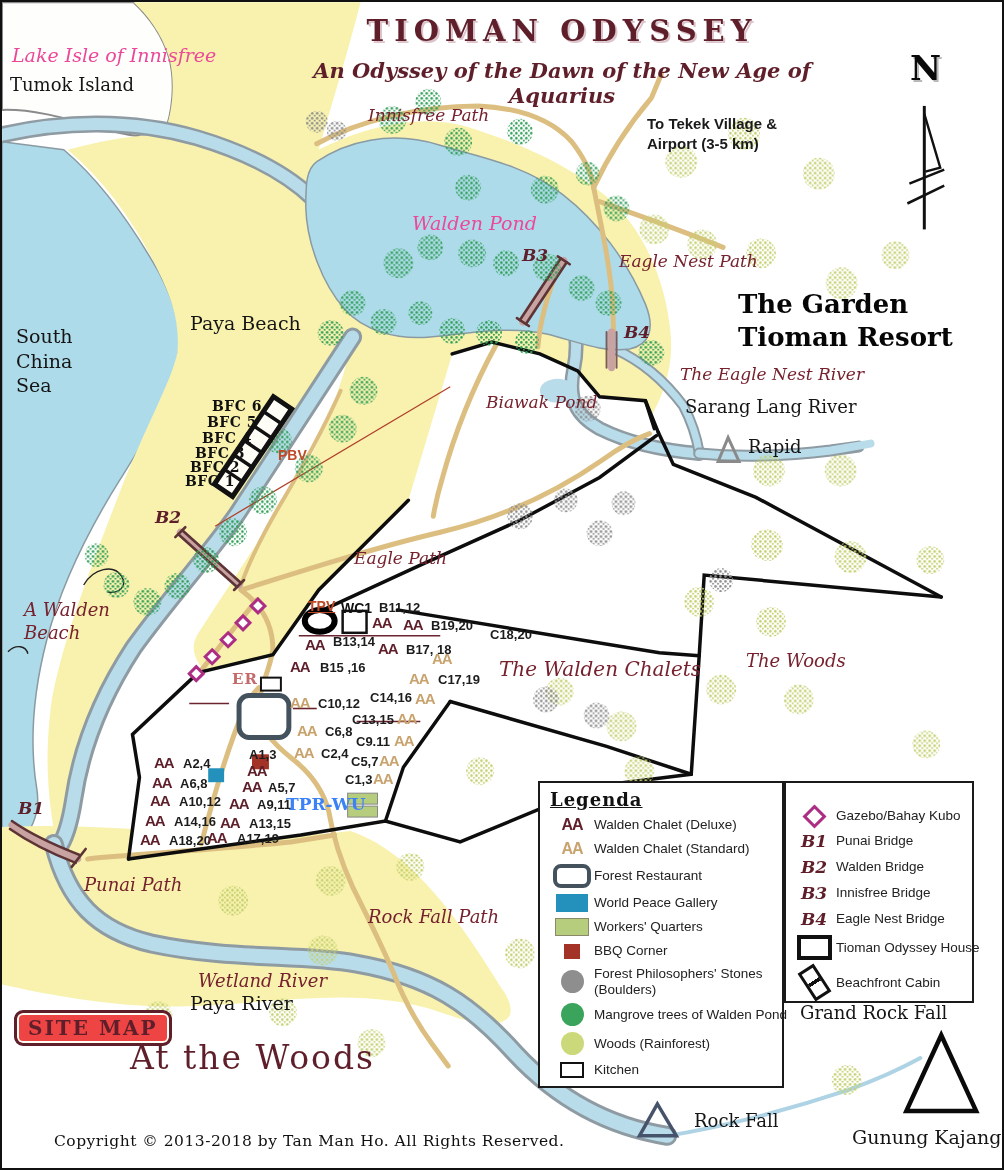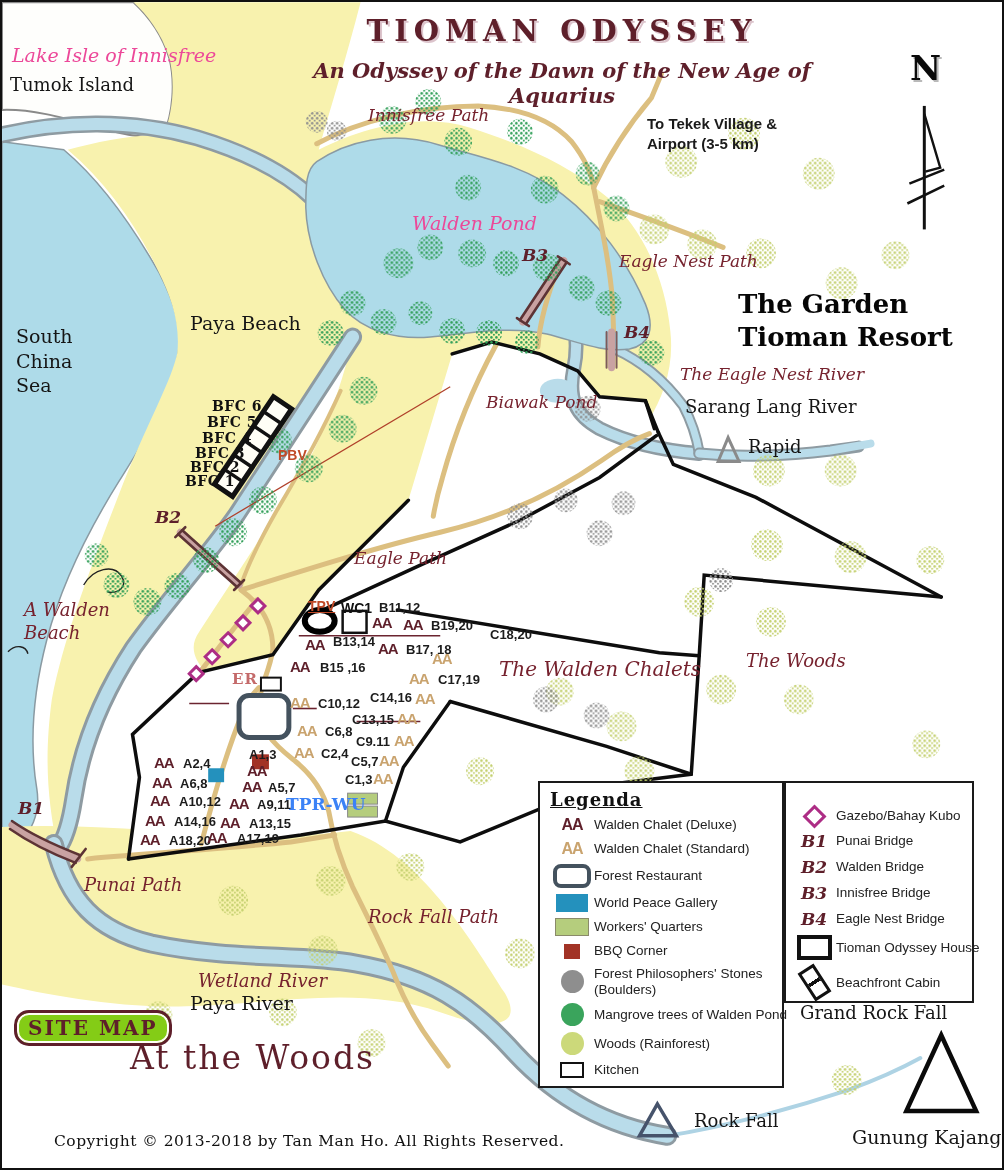--- a/index.html
+++ b/index.html
@@ -30,22 +30,22 @@
   .aa.deluxe{color:#5e1f2a}
   .aa.standard{color:#c9a36e}
   .aalabel{position:absolute;font:bold 13px "Liberation Sans",sans-serif;color:#1c1c1c;white-space:nowrap}
 
   .titleblock{position:absolute;left:0;top:0;width:100%}
   .t1{position:absolute;left:340px;top:12px;width:440px;text-align:center;
       font:bold 29px "DejaVu Serif",serif;color:#5e1f2a;letter-spacing:6px;text-shadow:2px 2px 0 #dcc4cc}
   .t2{position:absolute;left:290px;top:56px;width:540px;text-align:center;
       font:bold italic 21px "DejaVu Serif",serif;color:#5e1f2a}
 
-  .badge{position:absolute;left:12px;top:1008px;padding:3px 11px;border:3px solid #5e1f2a;border-radius:15px;
-         font:bold 20px "DejaVu Serif",serif;color:#5e1f2a;letter-spacing:2px;background:#84cc16;
+  .badge{position:absolute;left:12px;top:1008px;padding:3px 11px;border:3px solid #5e1f2a;border-radius:9px;
+         font:bold 20px "DejaVu Serif",serif;color:#5e1f2a;letter-spacing:2px;background:#ef4444;
          box-shadow:inset 0 0 0 2px #fffdf4}
   .fh{position:absolute;left:128px;top:1036px;font:33px "DejaVu Serif",serif;color:#5e1f2a;letter-spacing:2px}
   .fs{position:absolute;left:38px;top:1086px;font:bold italic 22px "DejaVu Serif",serif;color:#5e1f2a}
   .fc{position:absolute;left:52px;top:1130px;font:15.5px "DejaVu Serif",serif;color:#111;letter-spacing:.5px}
 
   .legend{position:absolute;background:#fff;border:2px solid #1a1a1a;box-sizing:border-box}
   .legendL{left:536px;top:779px;width:246px;height:307px;padding:6px 6px 4px 10px}
   .legendR{left:782px;top:779px;width:190px;height:222px;padding:24px 4px 4px 6px}
   .lhead{font:bold 18px "DejaVu Serif",serif;text-decoration:underline;color:#111;margin-bottom:6px;letter-spacing:1px}
   .lrow{display:flex;align-items:center;margin-bottom:6px;min-height:18px}

